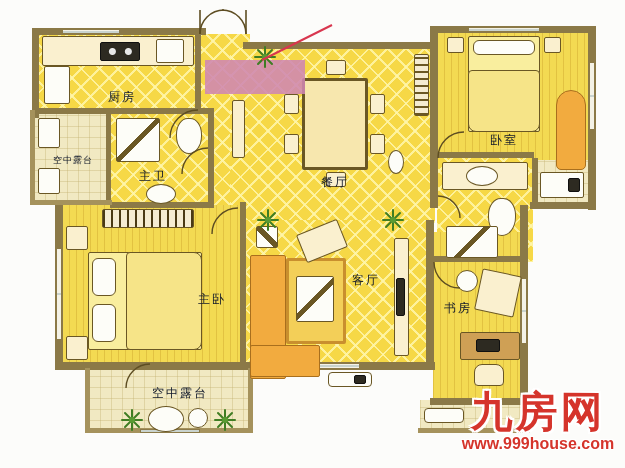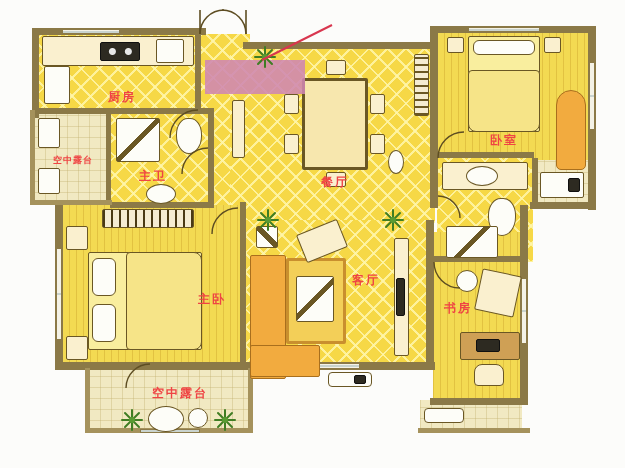--- a/index.html
+++ b/index.html
@@ -26,21 +26,21 @@
   .f{position:absolute;box-sizing:border-box;border:1.5px solid #6a5724;background:#faf0cf;border-radius:2px;z-index:3;}
   .white{background:#fdfdf8;}
   .orange{background:#f2ab3f;border-color:#a96f1d;}
   .dark{background:#2d2a21;border-color:#101010;}
   .diag{background-image:linear-gradient(135deg, transparent 46%, #6a5724 46% 54%, transparent 54%);}
   .hatch-v{background-image:repeating-linear-gradient(90deg,#4a3a14 0 2px, transparent 2px 8px);background-color:#f5ecd2;}
   .hatch-h{background-image:repeating-linear-gradient(0deg,#6a5724 0 2px, transparent 2px 7px);background-color:#f5ecd2;}
   .round{border-radius:50%;}
   
   .highlight{position:absolute;background:rgba(207,134,178,.88);z-index:4;}
-  .rlabel{position:absolute;transform:translate(-50%,-50%);color:#ef4444;font-weight:bold;
+  .rlabel{position:absolute;transform:translate(-50%,-50%);color:#0f172a;font-weight:normal;
           font-size:12px;letter-spacing:2px;white-space:nowrap;z-index:5;}
   .rlabel.small{font-size:9px;letter-spacing:1px;}
   .annotation{position:absolute;left:246px;top:5px;font-size:18px;font-weight:bold;color:#e23a50;
               letter-spacing:1px;white-space:nowrap;z-index:6;}
   .overlay-svg{position:absolute;left:0;top:0;z-index:4;pointer-events:none;}
   .logo{position:absolute;left:452px;top:390px;width:172px;text-align:center;z-index:6;}
   .logo-name{font-size:42px;line-height:44px;font-weight:900;color:#d5342b;letter-spacing:3px;
     text-shadow:-2px -2px 0 #fff,2px -2px 0 #fff,-2px 2px 0 #fff,2px 2px 0 #fff,0 -2px 0 #fff,0 2px 0 #fff,-2px 0 0 #fff,2px 0 0 #fff;}
   .logo-url{font-size:16px;font-weight:bold;color:#d5342b;margin-top:1px;
     text-shadow:-1px -1px 0 #fff,1px -1px 0 #fff,-1px 1px 0 #fff,1px 1px 0 #fff;}
@@ -216,14 +216,18 @@
   <span class="rlabel small" style="left:73px;top:160px">空中露台</span>
   <span class="rlabel" style="left:153px;top:176px">主卫</span>
   <span class="rlabel" style="left:335px;top:182px">餐厅</span>
   <span class="rlabel" style="left:504px;top:140px">卧室</span>
   <span class="rlabel" style="left:212px;top:299px">主卧</span>
   <span class="rlabel" style="left:366px;top:280px">客厅</span>
   <span class="rlabel" style="left:458px;top:308px">书房</span>
   <span class="rlabel" style="left:180px;top:393px">空中露台</span>
 
 
+  <div class="logo">
+    <div class="logo-name">九房网</div>
+    <div class="logo-url">www.999house.com</div>
+  </div>
 
 </div>
 
 </body></html>

